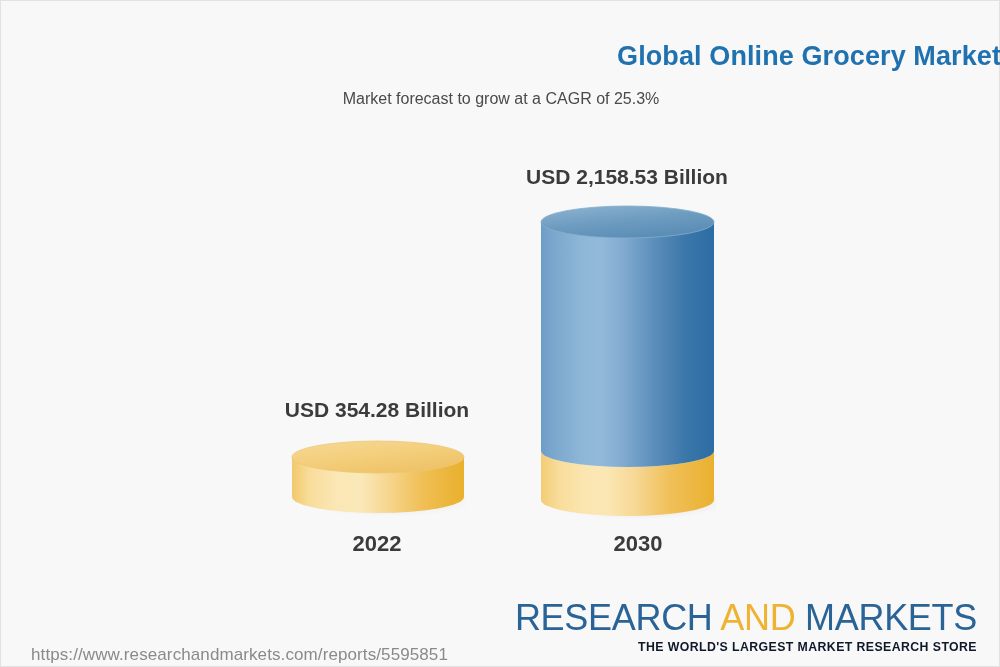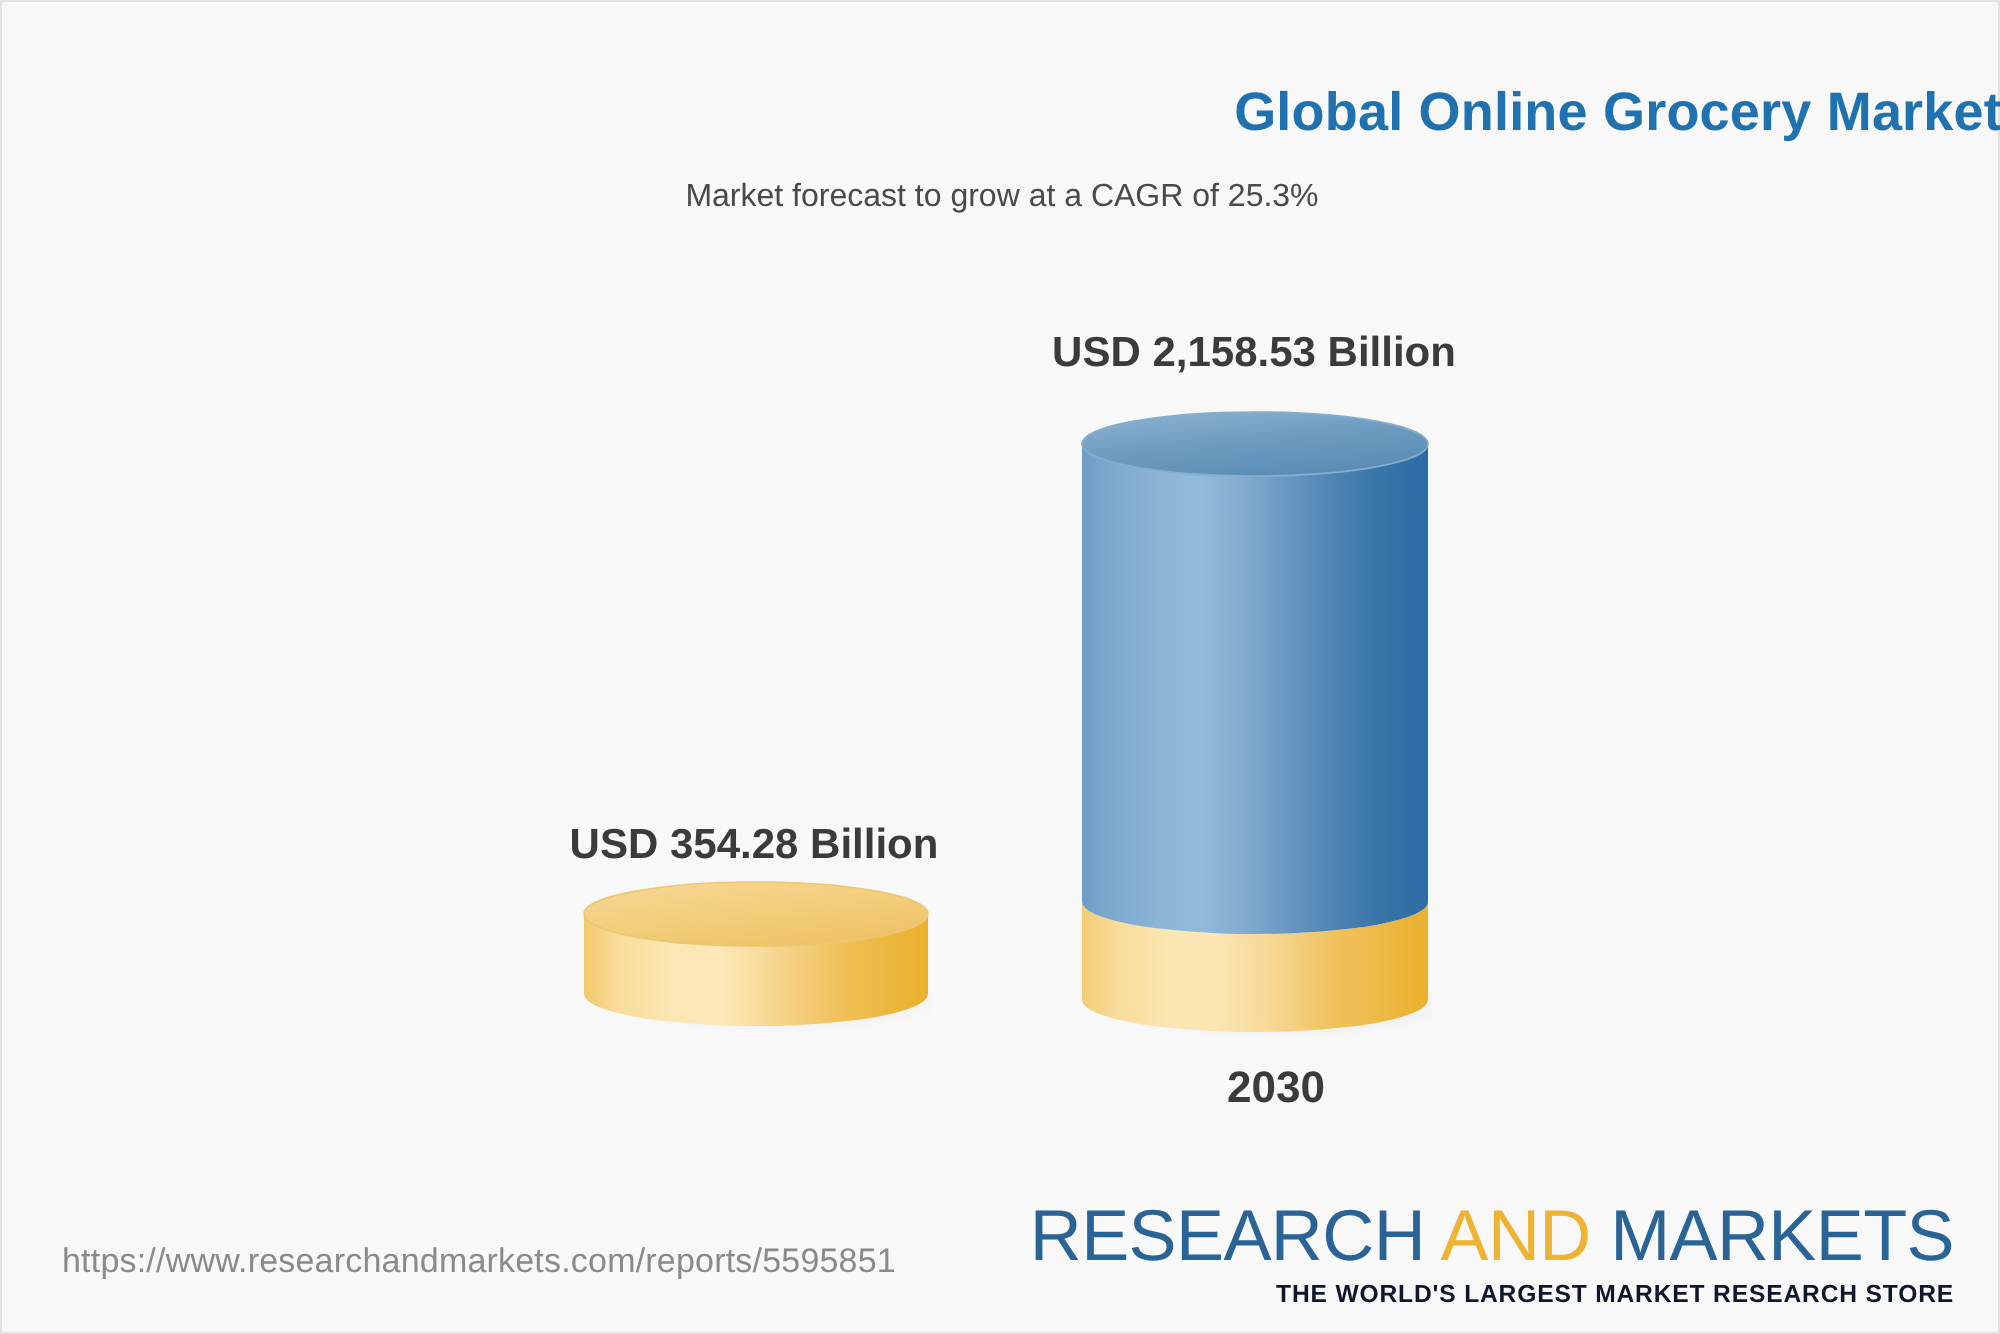--- a/index.html
+++ b/index.html
@@ -59,21 +59,21 @@
   .value-label {
     position: absolute;
     font-size: 21px;
     font-weight: bold;
     color: #3b3b3b;
     text-align: center;
     white-space: nowrap;
   }
 
   #value-label-2022 {
-    top: 410px;
+    top: 397px;
     left: 256px;
     width: 240px;
   }
 
   #value-label-2030 {
     top: 164px;
     left: 506px;
     width: 240px;
   }
 
@@ -101,21 +101,21 @@
   
   .cylinder { position: absolute; }
 
   #cylinder-2022 { left: 289px; top: 438px; width: 176px; height: 80px; }
   #cylinder-2030 { left: 538px; top: 203px; width: 177px; height: 315px; }
 
   
   #source-url {
     position: absolute;
     left: 30px;
-    top: 620px;
+    top: 644px;
     font-size: 17px;
     color: #8a8a8a;
     letter-spacing: 0.1px;
   }
 
   #brand-logo {
     position: absolute;
     right: 22px;
     top: 598px;
     text-align: right;
@@ -222,20 +222,21 @@
       </defs>
 
       <ellipse cx="99" cy="62" rx="88" ry="16" fill="url(#shadow2022)"></ellipse>
 
       <path d="M 2,18 L 2,58 A 86,16 0 0 0 174,58 L 174,18 Z" fill="url(#gradYellowBody2022)"></path>
 
       <ellipse cx="88" cy="18" rx="86" ry="16" fill="url(#gradYellowTop2022)"></ellipse>
       <ellipse cx="88" cy="18" rx="86" ry="16" fill="none" stroke="#edc673" stroke-width="0.8"></ellipse>
     </svg>
 
+    <div class="category-label" id="category-label-2022">2022</div>
 
     <div class="category-label" id="category-label-2030">2030</div>
 
   </div>
 
   <div id="source-url">https://www.researchandmarkets.com/reports/5595851</div>
 
   <div id="brand-logo">
     <div id="brand-wordmark">
       <span>RESEARCH</span><span> </span><span id="brand-word-and">AND</span><span> </span><span>MARKETS</span>

